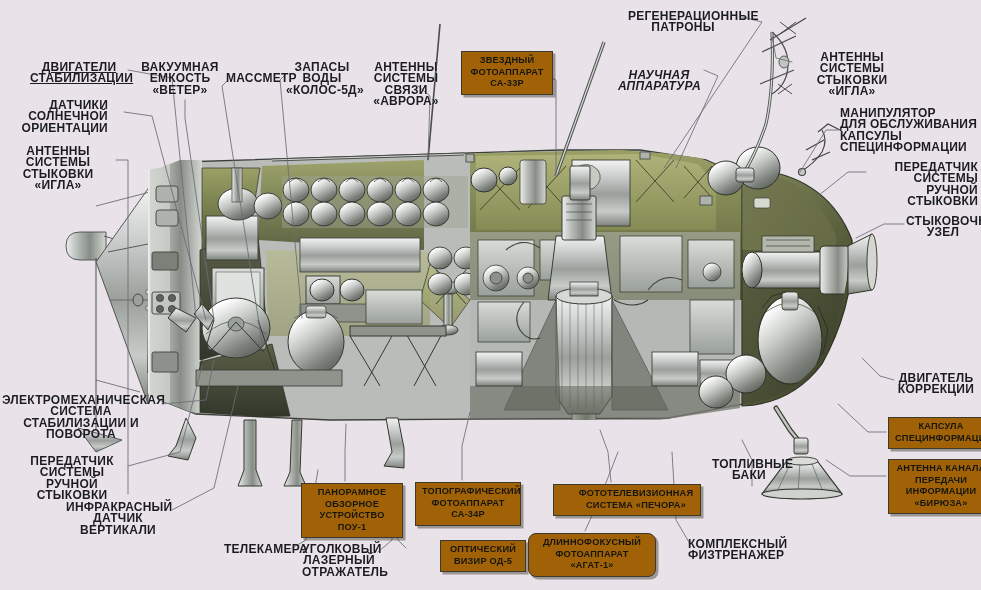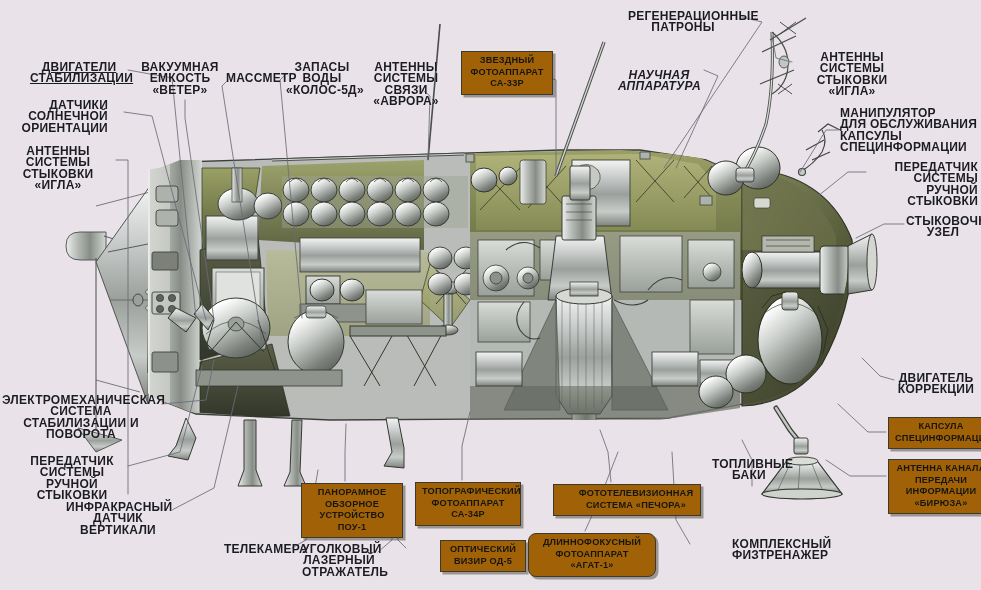--- a/index.html
+++ b/index.html
@@ -495,17 +495,17 @@
 фотоаппарат
 СА-34Р</div>
       <div class="boxlbl c" style="left: 408px; top: 540px; width: 72px; margin-left: 32px;">Оптический
 визир ОД-5</div>
       <div class="boxlbl c" style="left: 553px; top: 484px; width: 116px; padding-left: 24px;">Фототелевизионная
 система «Печора»</div>
       <div class="boxlbl c" style="left: 528px; top: 533px; width: 114px; border-radius: 8px;">Длиннофокусный
 фотоаппарат «Агат-1»</div>
       <div class="lbl c" style="left: 712px; top: 459px; width: 74px;">Топливные
 баки</div>
-      <div class="lbl c" style="left: 732px; top: 539px; width: 88px;">Комплексный
+      <div class="lbl c" style="left: 688px; top: 539px; width: 88px;">Комплексный
 физтренажер</div>
     </div>
 
 </div>
 
 </body></html>

